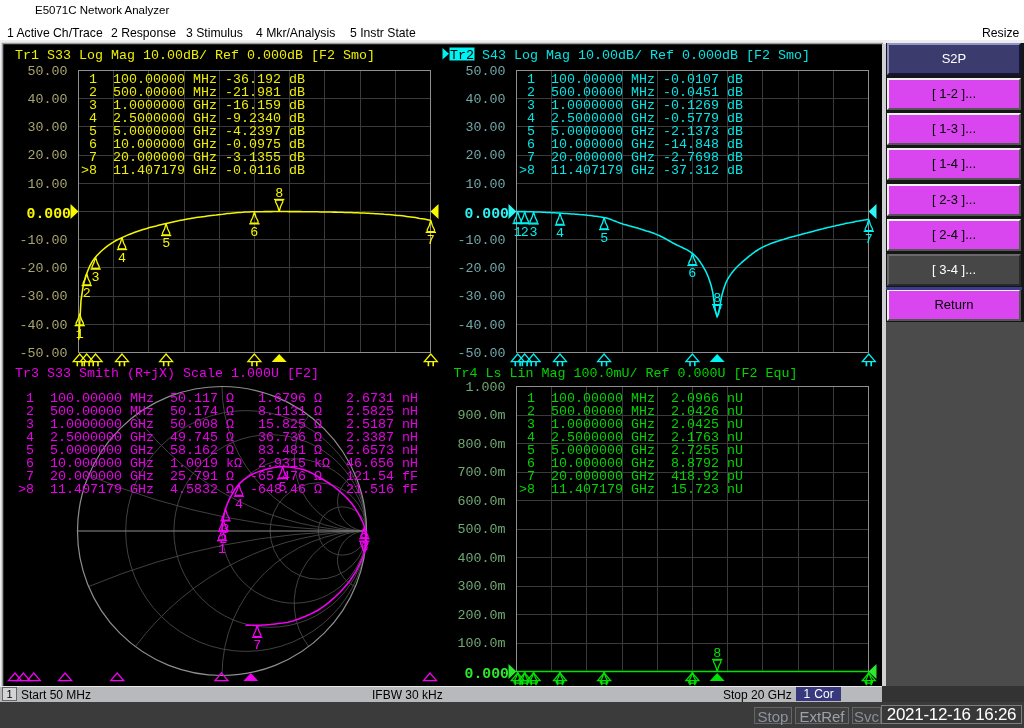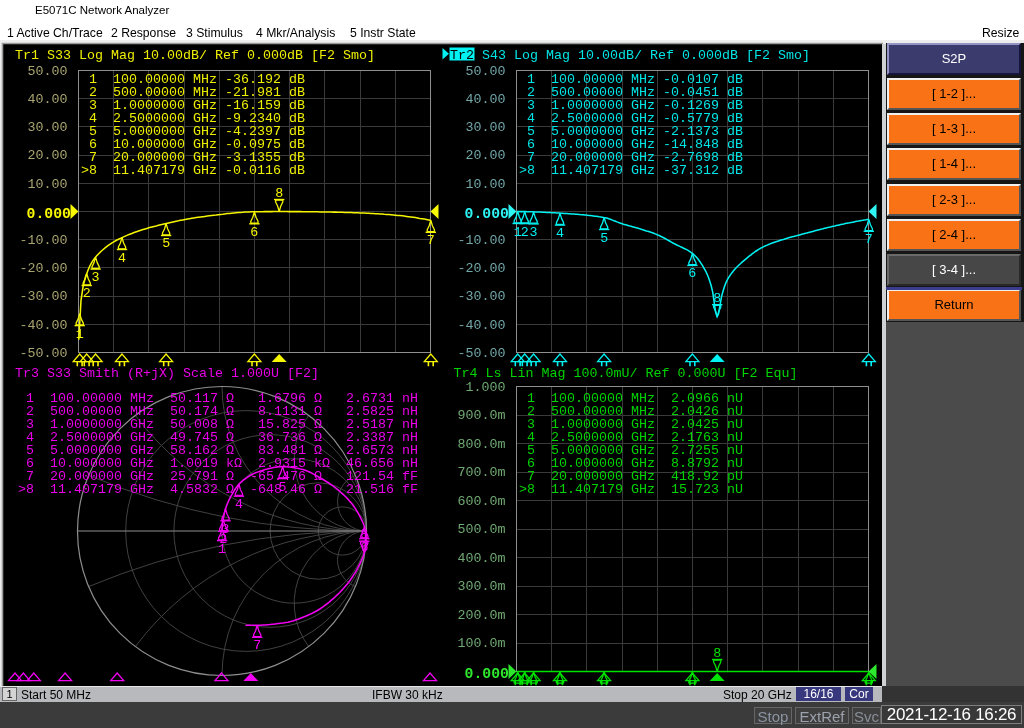--- a/index.html
+++ b/index.html
@@ -3,37 +3,37 @@
 * { margin:0; padding:0; box-sizing:border-box; }
 html,body { width:1024px; height:728px; background:#ffffff; overflow:hidden;
   font-family:"Liberation Sans", sans-serif; }
 #title { position:absolute; left:6px; top:4px; font-size:11.5px; color:#000;padding-left:29px; }
 #menu  { position:absolute; left:0; top:26px; width:1024px; height:16px; font-size:12.2px; color:#000; }
 #menu span { position:absolute; top:0; }
 #winbg { position:absolute; left:0; top:40px; width:1024px; height:646px; background:#ededee; }
 #sidegap { position:absolute; left:882px; top:44px; width:4px; height:642px; background:#cfd1d3; }
 #sidepanel { position:absolute; left:886px; top:43px; width:138px; height:643px; background:#161616; }
 #darkpanel { position:absolute; left:886px; top:322px; width:138px; height:364px; background:#4b4b4b; }
-.btn { position:absolute; left:887px; width:134px; height:32px; background:#f97316;
+.btn { position:absolute; left:887px; width:134px; height:32px; background:#d946ef;
   border-top:2px solid #f0f0f0; border-left:2px solid #f0f0f0;
   border-right:2px solid #555; border-bottom:2px solid #555;
   color:#000; font-size:13px; text-align:center; line-height:28px; }
 .btn.s2p { background:#3b3b6e; color:#fff; border-top-color:#9393c4; border-left-color:#9393c4;
   border-right-color:#14143c; border-bottom-color:#14143c; }
 .btn.sel { background:#474747; color:#fff; border-top-color:#6a6a6a; border-left-color:#6a6a6a;
   border-right-color:#282828; border-bottom-color:#282828; }
 #navline { position:absolute; left:886px; top:287px; width:136px; height:2.5px; background:#3c3c8e; }
 #statusbar { position:absolute; left:0; top:686px; width:882px; height:20px; background:#b7b9bc;
   font-size:12px; color:#000; border-top:1px solid #e6e6e6; }
 #statusbar .t { position:absolute; top:1px; }
 #chanbox { position:absolute; left:2px; top:687px; width:15px; height:14px; background:#d4d4d4;
   border:1px solid #666; font-size:11px; text-align:center; line-height:12px; color:#000; }
 #avgbox { position:absolute; left:796px; top:687px; width:45px; height:14px; background:#38387e;
   color:#fff; font-size:12px; text-align:center; line-height:14px; }
-#corbox { position:absolute; left:845px; top:687px; width:28px; height:14px; background:#38387e;
+#corbox { position:absolute; left:810px; top:687px; width:28px; height:14px; background:#38387e;
   color:#fff; font-size:12px; text-align:center; line-height:14px; }
 #bottombar { position:absolute; left:0; top:702px; width:1024px; height:26px; background:#3b3b3b; }
 #bardr { position:absolute; left:882px; top:686px; width:142px; height:16px; background:#333; }
 .bb { position:absolute; top:5px; height:17px; line-height:17px; font-size:15px; text-align:center; }
 #hold { left:704px; width:47px; background:#3c3c80; color:#fff; border:1px solid #23235a;margin-top:24px; }
 #stop2 { left:754px; width:38px; color:#8b94a2; background:#3f3f3f; border:1px solid #666; }
 #extref { left:795px; width:54px; color:#9ba1ac; background:#3f3f3f; border:1px solid #666; }
 #svc { left:852px; width:29px; color:#8a9098; background:#3f3f3f; border:1px solid #666; }
 #datebox { left:881px; top:3px; width:141px; height:19px; line-height:18px; background:#383838;
   color:#fff; font-size:17px; letter-spacing:-0.3px; border:1px solid #7e7e7e; }

